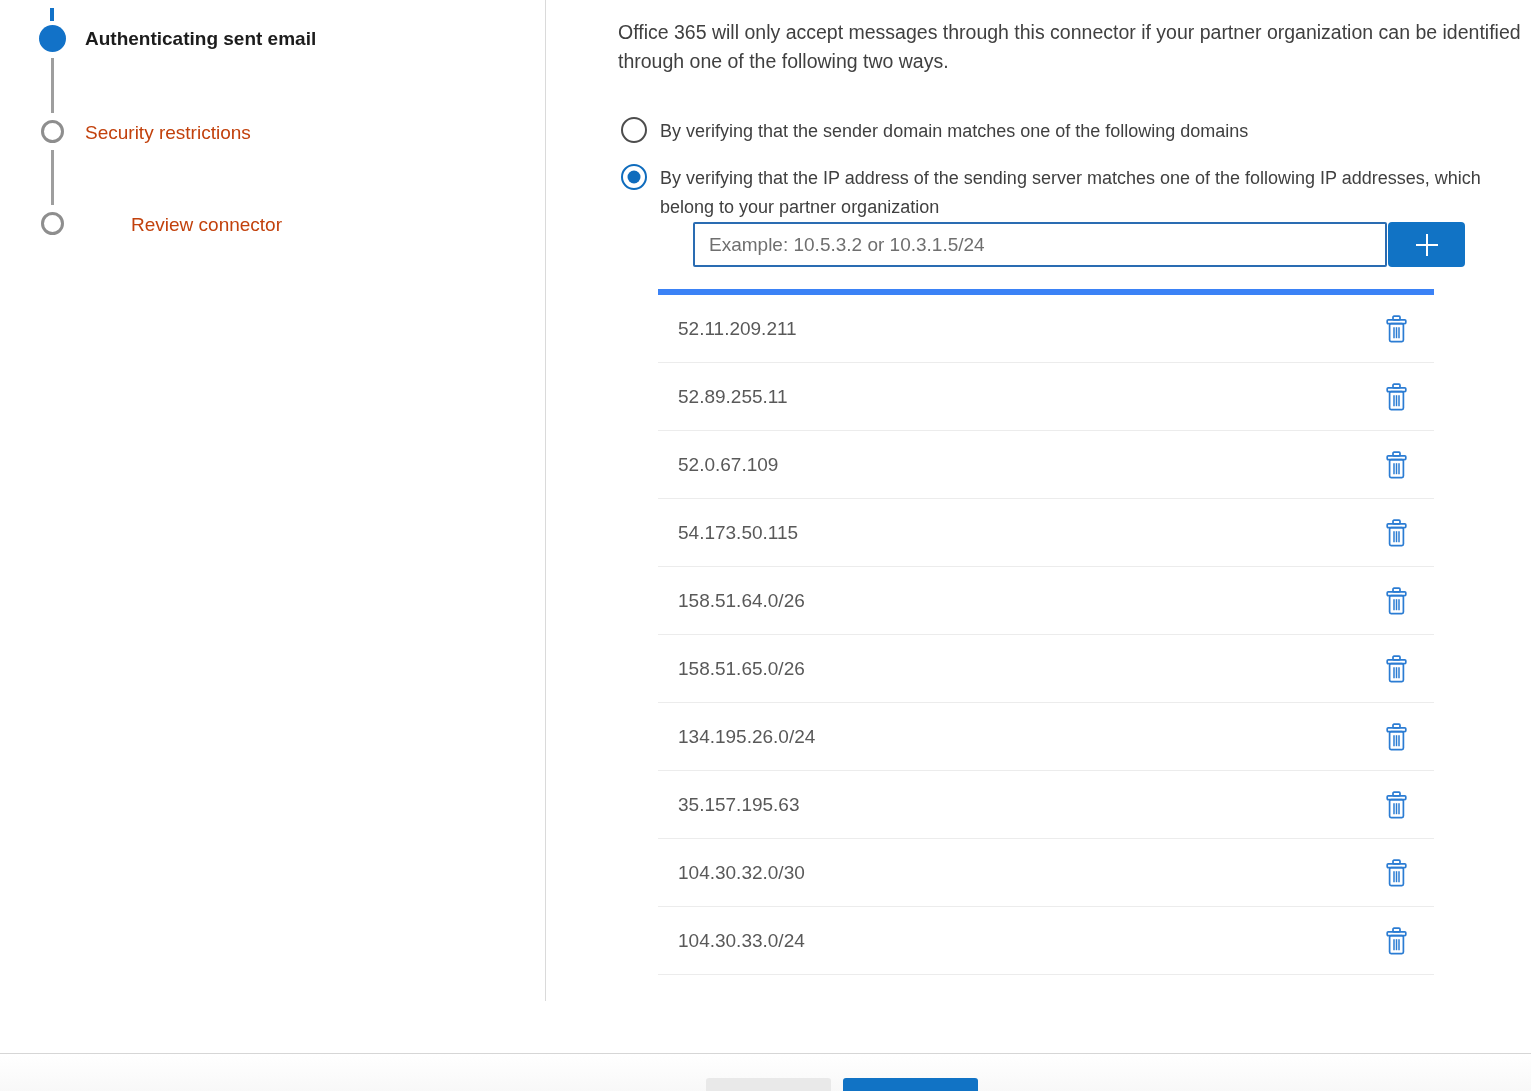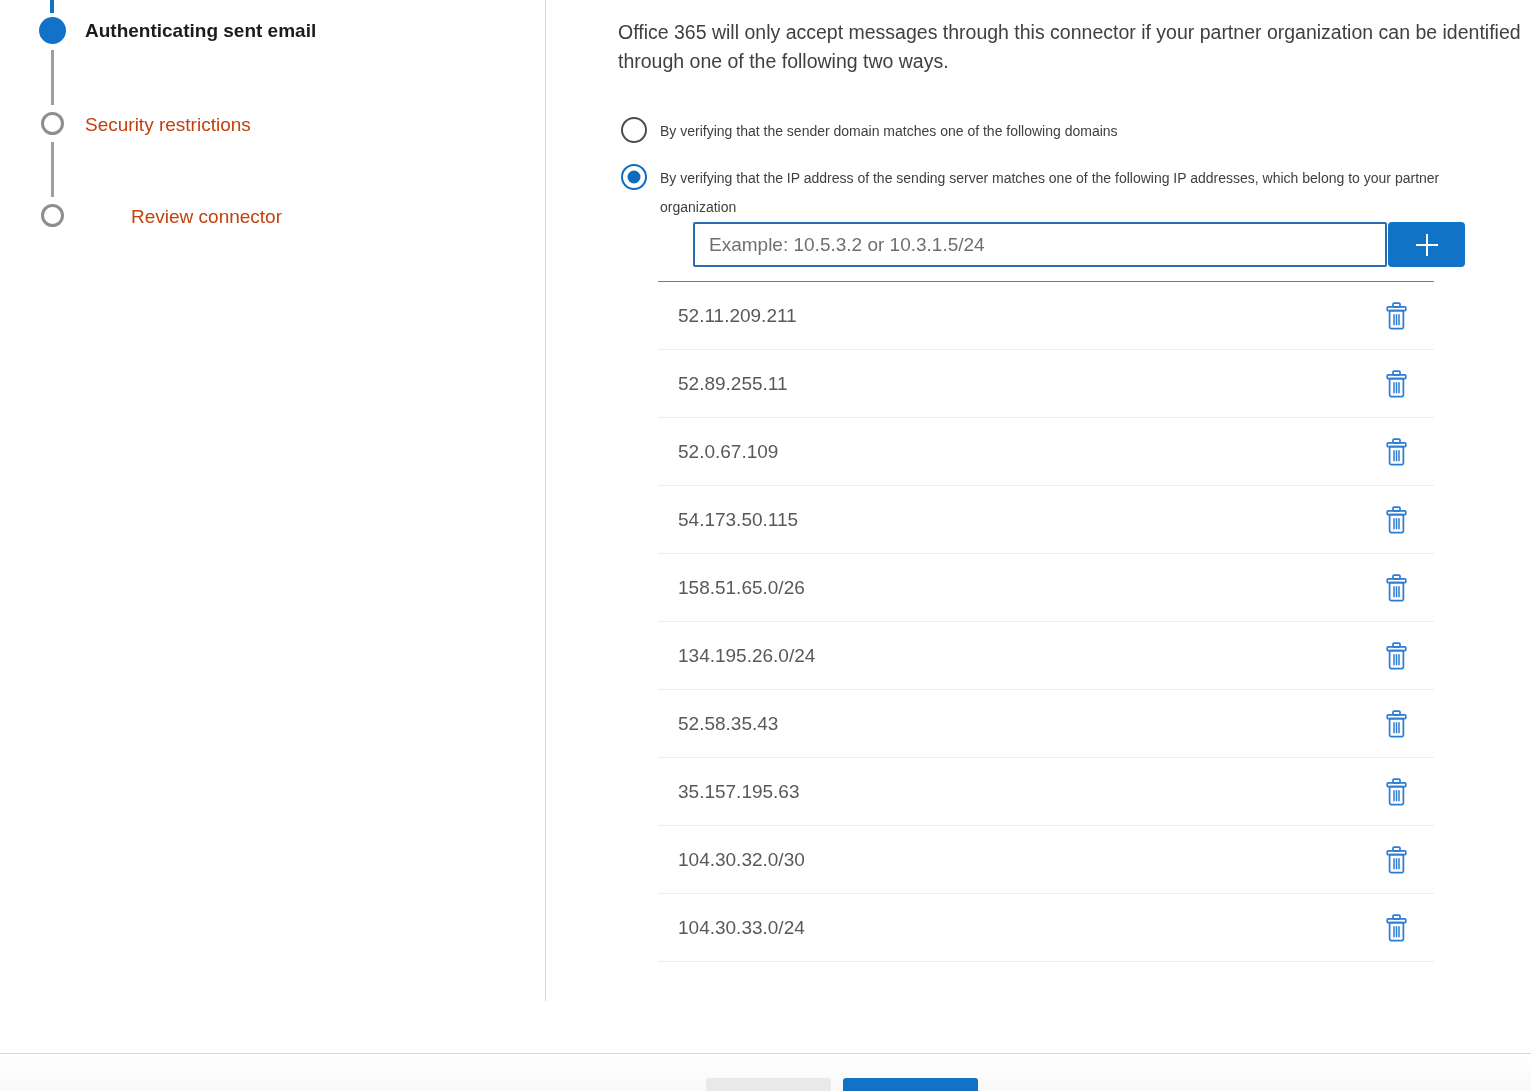--- a/index.html
+++ b/index.html
@@ -8,21 +8,21 @@
 
   .page {
     position: relative;
     width: 1531px;
     height: 1091px;
     background: #ffffff;
     overflow: hidden;
   }
 
   
-  .stepper { position: absolute; left: 0; top: 0; width: 545px; height: 1001px; }
+  .stepper { position: absolute; left: 0; top: 8px; width: 545px; height: 1001px; }
   .divider-vertical {
     position: absolute; left: 545px; top: 0;
     width: 1px; height: 1001px; background: #dadada;
   }
   .step-line-top {
     position: absolute; left: 50px; top: 0;
     width: 4px; height: 13px; background: #1272c8;
   }
   .conn {
     position: absolute; left: 51px;
@@ -66,21 +66,21 @@
     border: 2.5px solid #4d4d4d; background: #ffffff; position: relative;
     cursor: pointer;
   }
   .radio.selected { border-color: #0f6cbd; }
   .radio.selected::after {
     content: ""; position: absolute; left: 50%; top: 50%;
     width: 13px; height: 13px; border-radius: 50%;
     background: #0f6cbd; transform: translate(-50%, -50%);
   }
   .option-label {
-    font-size: 14px; line-height: 28.5px; color: #404040; padding-top: 0px;
+    font-size: 18px; line-height: 28.5px; color: #404040; padding-top: 0px;
   }
   .option.o2 .option-label { width: 835px; }
 
   
   .ip-input-row { position: absolute; left: 660px; top: 222px; display: flex; padding-left: 33px; }
   .ip-input {
     width: 694px; height: 45px;
     border: 2px solid #2a6cb2; border-radius: 2px;
     padding: 0 14px; font-size: 19px; color: #333333;
     font-family: "Liberation Sans", sans-serif;
@@ -89,23 +89,23 @@
   .ip-input::placeholder { color: #6f6f6f; opacity: 1; }
   .add-btn {
     width: 77px; height: 45px; margin-left: 1px;
     background: #1173c5; border: none; border-radius: 4px;
     display: flex; align-items: center; justify-content: center;
     cursor: pointer; padding: 0;
   }
 
   
   .ip-list {
-    position: absolute; left: 658px; top: 281px;
+    position: absolute; left: 658px; top: 289px;
     width: 776px; height: 730px; overflow: hidden;
-    border-top: 1px solid #3b82f6;
+    border-top: 6px solid #3b82f6;
   }
   .ip-row {
     height: 68px; display: flex; align-items: center;
     justify-content: space-between;
     padding: 0 24px 0 20px;
     border-bottom: 1px solid #ececec;
   }
   .ip-value { font-size: 19px; color: #595959; }
   .trash-btn {
     background: none; border: none; padding: 2px; cursor: pointer;
@@ -233,20 +233,35 @@
             <rect x="2.2" y="4.8" width="18.6" height="3.8" rx="1" stroke="#2b7cd3" stroke-width="1.7"></rect>
             <rect x="4.6" y="8.6" width="13.8" height="18" rx="1.5" stroke="#2b7cd3" stroke-width="1.7"></rect>
             <line x1="9" y1="12.2" x2="9" y2="23.2" stroke="#2b7cd3" stroke-width="1.5"></line>
             <line x1="11.5" y1="12.2" x2="11.5" y2="23.2" stroke="#2b7cd3" stroke-width="1.5"></line>
             <line x1="14" y1="12.2" x2="14" y2="23.2" stroke="#2b7cd3" stroke-width="1.5"></line>
           </svg>
         </span>
       </button>
     </div>
 
+    <div class="ip-row">
+      <span class="ip-value">158.51.64.0/26</span>
+      <button class="trash-btn">
+        <span style="display:flex;">
+          <svg width="23" height="28" viewBox="0 0 23 28" fill="none">
+            <rect x="8" y="1.2" width="7" height="3.6" rx="1" stroke="#2b7cd3" stroke-width="1.7"></rect>
+            <rect x="2.2" y="4.8" width="18.6" height="3.8" rx="1" stroke="#2b7cd3" stroke-width="1.7"></rect>
+            <rect x="4.6" y="8.6" width="13.8" height="18" rx="1.5" stroke="#2b7cd3" stroke-width="1.7"></rect>
+            <line x1="9" y1="12.2" x2="9" y2="23.2" stroke="#2b7cd3" stroke-width="1.5"></line>
+            <line x1="11.5" y1="12.2" x2="11.5" y2="23.2" stroke="#2b7cd3" stroke-width="1.5"></line>
+            <line x1="14" y1="12.2" x2="14" y2="23.2" stroke="#2b7cd3" stroke-width="1.5"></line>
+          </svg>
+        </span>
+      </button>
+    </div>
 
     <div class="ip-row">
       <span class="ip-value">158.51.65.0/26</span>
       <button class="trash-btn">
         <span style="display:flex;">
           <svg width="23" height="28" viewBox="0 0 23 28" fill="none">
             <rect x="8" y="1.2" width="7" height="3.6" rx="1" stroke="#2b7cd3" stroke-width="1.7"></rect>
             <rect x="2.2" y="4.8" width="18.6" height="3.8" rx="1" stroke="#2b7cd3" stroke-width="1.7"></rect>
             <rect x="4.6" y="8.6" width="13.8" height="18" rx="1.5" stroke="#2b7cd3" stroke-width="1.7"></rect>
             <line x1="9" y1="12.2" x2="9" y2="23.2" stroke="#2b7cd3" stroke-width="1.5"></line>
@@ -266,35 +281,20 @@
             <rect x="2.2" y="4.8" width="18.6" height="3.8" rx="1" stroke="#2b7cd3" stroke-width="1.7"></rect>
             <rect x="4.6" y="8.6" width="13.8" height="18" rx="1.5" stroke="#2b7cd3" stroke-width="1.7"></rect>
             <line x1="9" y1="12.2" x2="9" y2="23.2" stroke="#2b7cd3" stroke-width="1.5"></line>
             <line x1="11.5" y1="12.2" x2="11.5" y2="23.2" stroke="#2b7cd3" stroke-width="1.5"></line>
             <line x1="14" y1="12.2" x2="14" y2="23.2" stroke="#2b7cd3" stroke-width="1.5"></line>
           </svg>
         </span>
       </button>
     </div>
 
-    <div class="ip-row">
-      <span class="ip-value">52.58.35.43</span>
-      <button class="trash-btn">
-        <span style="display:flex;">
-          <svg width="23" height="28" viewBox="0 0 23 28" fill="none">
-            <rect x="8" y="1.2" width="7" height="3.6" rx="1" stroke="#2b7cd3" stroke-width="1.7"></rect>
-            <rect x="2.2" y="4.8" width="18.6" height="3.8" rx="1" stroke="#2b7cd3" stroke-width="1.7"></rect>
-            <rect x="4.6" y="8.6" width="13.8" height="18" rx="1.5" stroke="#2b7cd3" stroke-width="1.7"></rect>
-            <line x1="9" y1="12.2" x2="9" y2="23.2" stroke="#2b7cd3" stroke-width="1.5"></line>
-            <line x1="11.5" y1="12.2" x2="11.5" y2="23.2" stroke="#2b7cd3" stroke-width="1.5"></line>
-            <line x1="14" y1="12.2" x2="14" y2="23.2" stroke="#2b7cd3" stroke-width="1.5"></line>
-          </svg>
-        </span>
-      </button>
-    </div>
 
     <div class="ip-row">
       <span class="ip-value">35.157.195.63</span>
       <button class="trash-btn">
         <span style="display:flex;">
           <svg width="23" height="28" viewBox="0 0 23 28" fill="none">
             <rect x="8" y="1.2" width="7" height="3.6" rx="1" stroke="#2b7cd3" stroke-width="1.7"></rect>
             <rect x="2.2" y="4.8" width="18.6" height="3.8" rx="1" stroke="#2b7cd3" stroke-width="1.7"></rect>
             <rect x="4.6" y="8.6" width="13.8" height="18" rx="1.5" stroke="#2b7cd3" stroke-width="1.7"></rect>
             <line x1="9" y1="12.2" x2="9" y2="23.2" stroke="#2b7cd3" stroke-width="1.5"></line>

